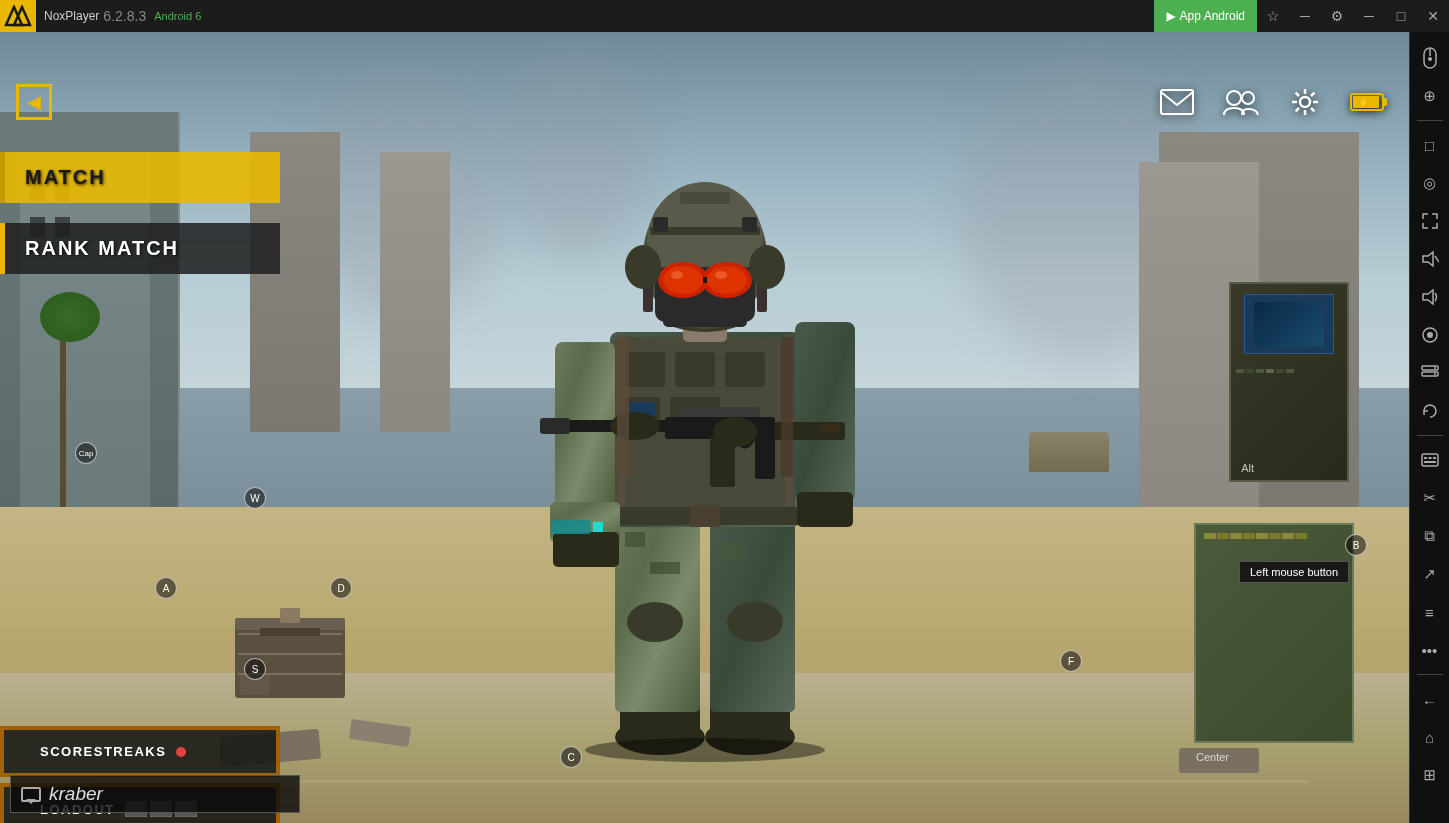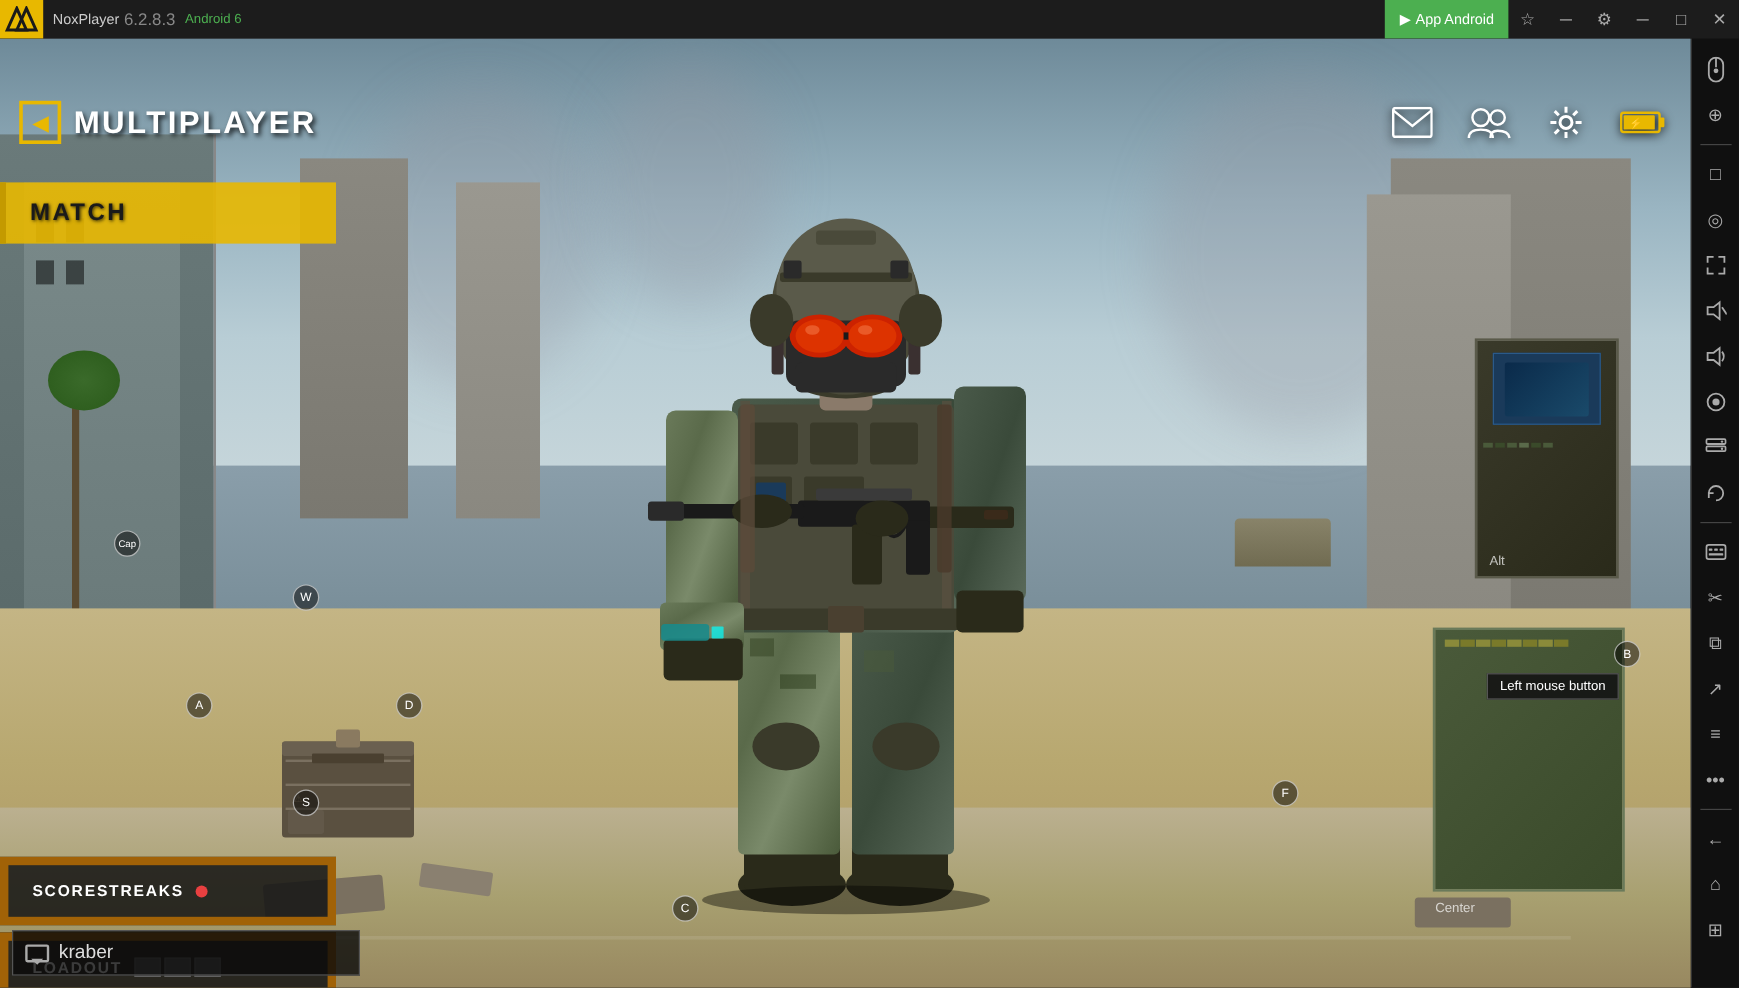--- a/index.html
+++ b/index.html
@@ -191,27 +191,27 @@
       position: absolute;
       bottom: 20px;
       left: 0;
       width: 280px;
       display: flex;
       flex-direction: column;
       gap: 6px;
     }
     .bottom-btn {
       background: rgba(20,20,20,0.85);
-      border: 7px solid #a16207;
+      border: 4px solid #a16207;
       color: white;
       font-size: 13px;
       font-weight: 900;
       letter-spacing: 1.5px;
       text-transform: uppercase;
-      padding: 14px 20px;
+      padding: 14px 36px;
       display: flex;
       align-items: center;
       gap: 10px;
       cursor: pointer;
     }
     .scorestreaks-dot {
       width: 10px; height: 10px;
       border-radius: 50%;
       background: #e84040;
     }
@@ -242,21 +242,22 @@
       font-family: Arial, sans-serif;
     }
     .chat-icon {
       width: 20px; height: 15px;
       border: 2px solid #aaa;
       border-radius: 2px;
       position: relative;
     }
     .chat-name {
       color: #ddd;
-      font-size: 16px;
+      font-size: 19px;
+      font-style: italic;
     }
 
     
     #top-hud {
       position: absolute;
       top: 50px; right: 20px;
       display: flex; gap: 24px;
       align-items: center;
     }
     .hud-icon {
@@ -577,44 +578,46 @@
       <rect x="246" y="225" width="12" height="140" fill="#4a3a2a" opacity="0.8" rx="3"></rect>
 
       <ellipse cx="170" cy="638" rx="120" ry="12" fill="rgba(0,0,0,0.4)"></ellipse>
     </svg>
   </div>
 
   <div id="left-panel">
 
     <div id="multiplayer-header">
       <div class="back-arrow">◀</div>
-      <span class="multiplayer-title">MULTIPLAYER</span>
     </div>
 
     <div class="menu-item match-item">
       <div class="menu-item-bar">MATCH</div>
+    </div>
+    <div class="menu-item">
+      <div class="menu-item-bar">RANK MATCH</div>
     </div>
 
     <div id="bottom-buttons">
       <div class="bottom-btn">
         <span>SCORESTREAKS</span>
         <div class="scorestreaks-dot"></div>
       </div>
       <div class="bottom-btn">
         <span>LOADOUT</span>
         <div class="loadout-icons">
           <div class="loadout-icon-box"></div>
           <div class="loadout-icon-box"></div>
           <div class="loadout-icon-box"></div>
         </div>
       </div>
     </div>
   </div>
 
-  <div class="kbd-circle" style="left:75px;top:410px;font-size:8px;margin-left:20px;">Cap</div>
+  <div class="kbd-circle" style="left:75px;top:410px;font-size:8px;">Cap</div>
   <div class="kbd-circle" style="left:244px;top:455px;">W</div>
   <div class="kbd-circle" style="left:330px;top:545px;">D</div>
   <div class="kbd-circle" style="left:244px;top:626px;">S</div>
   <div class="kbd-circle" style="left:155px;top:545px;">A</div>
   <div class="kbd-circle" style="left:560px;top:714px;">C</div>
   <div class="kbd-circle" style="left:1060px;top:618px;">F</div>
   <div class="kbd-circle" style="left:1345px;top:502px;">B</div>
 
   <div id="alt-label">Alt</div>
 

